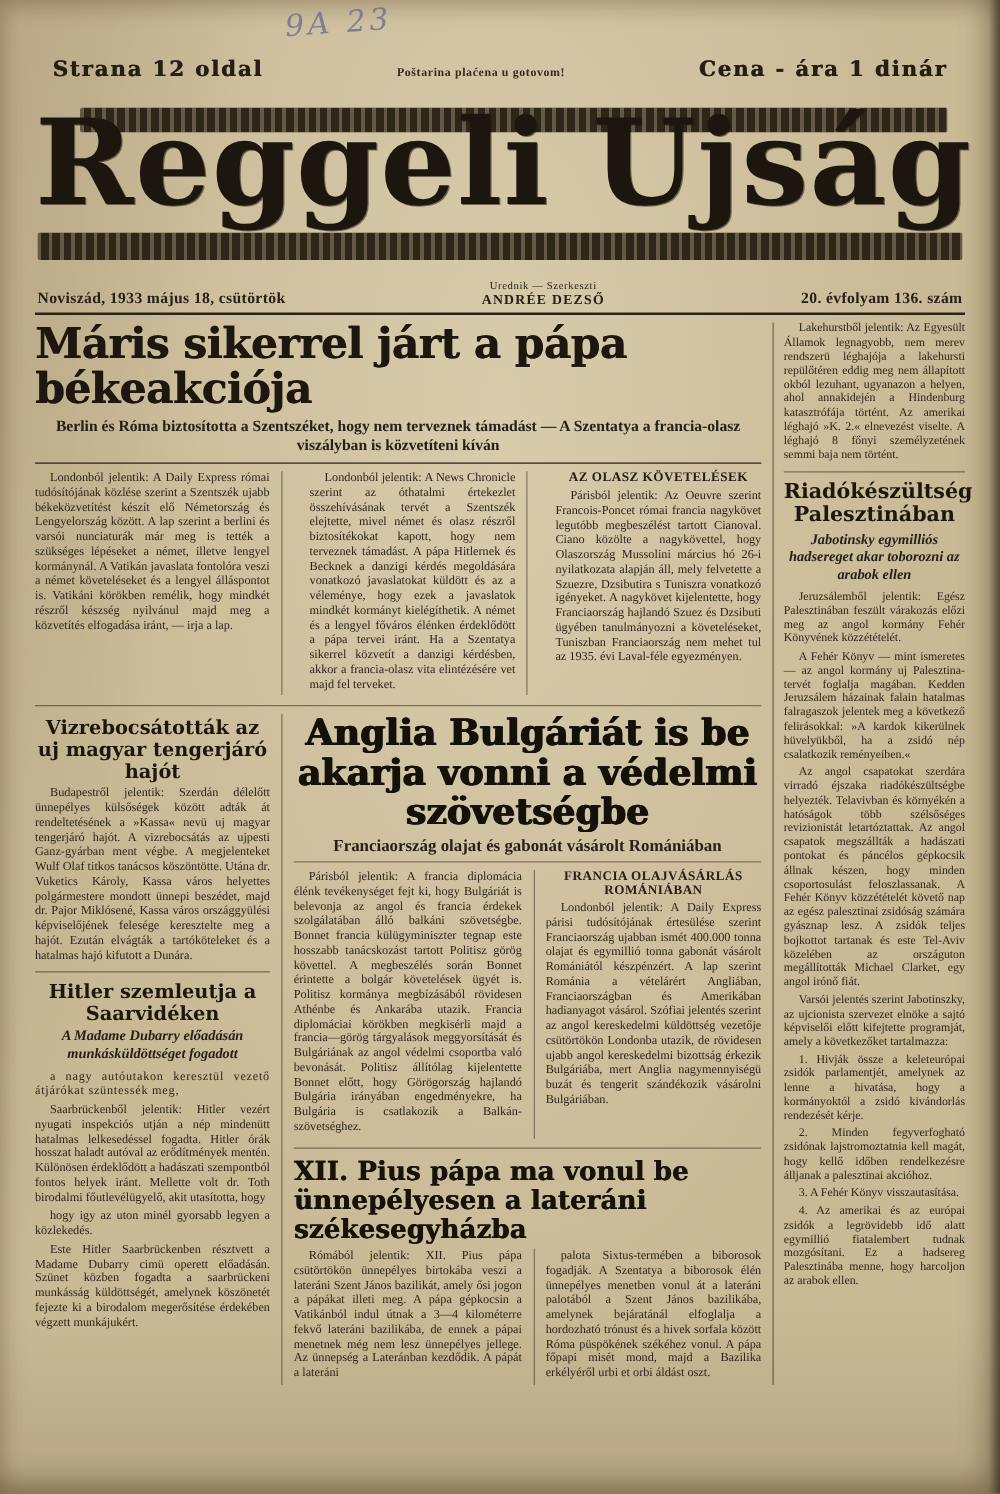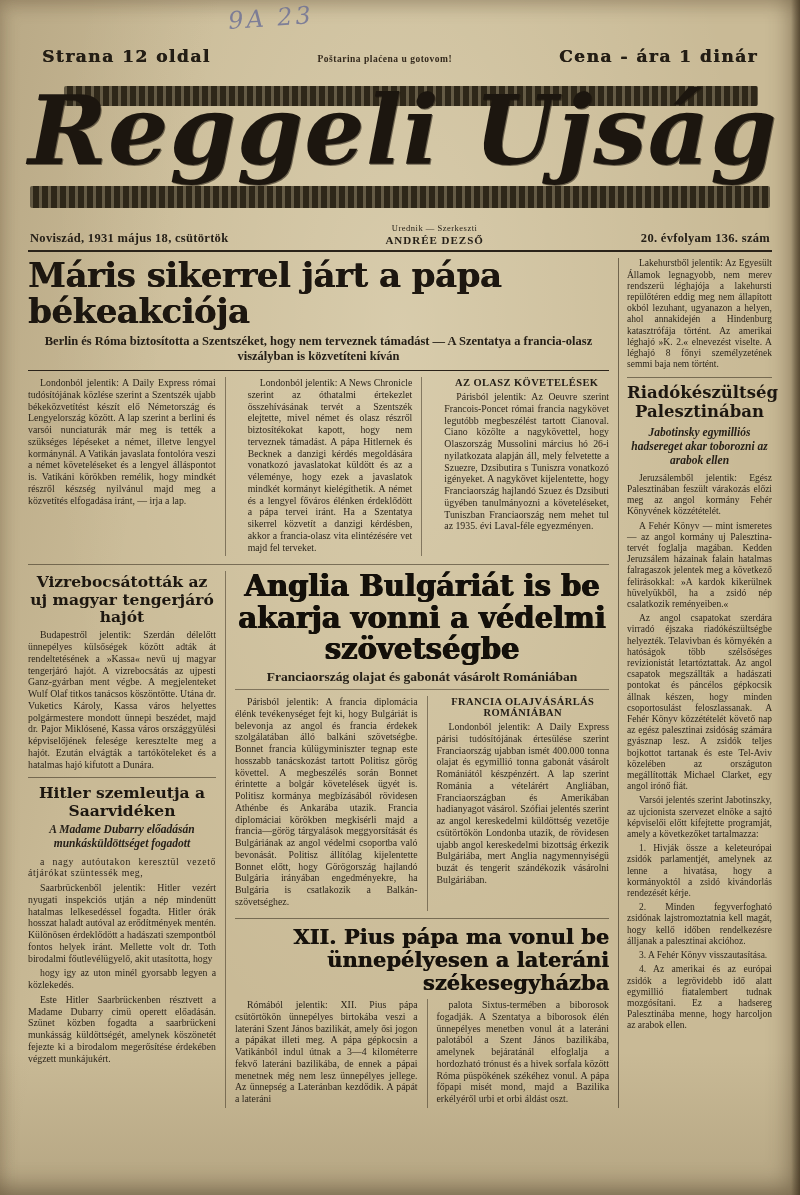--- a/index.html
+++ b/index.html
@@ -47,21 +47,21 @@
     position:absolute; background:
       repeating-linear-gradient(90deg, rgba(201,186,150,0.35) 0 3px, rgba(0,0,0,0) 3px 9px),
       #2e2719;
     border-radius:2px;
   }
   .band-top { top:16px; left:36px; right:14px; height:20px; }
   .band-bottom { top:116px; left:2px; right:2px; height:22px; }
   .paper-title {
     position:absolute; top:2px; left:0; right:0; margin:0;
     text-align:center; z-index:2;
-    font-family:"DejaVu Serif", serif; font-style:italic; font-weight:bold;
+    font-family:"DejaVu Serif", serif; font-weight:bold;
     font-size:95px; line-height:1.25; letter-spacing:1px; color:#1c160f;
     text-shadow:1px 1px 0 rgba(30,22,12,0.55);
     white-space:nowrap;
   }
   
   .header-row {
     display:flex; justify-content:space-between; align-items:flex-end;
     border-bottom:2px solid #2a231a; padding:2px 2px 4px;
   }
   .dateline, .issue { font-weight:bold; font-size:12.5px; letter-spacing:.3px; }
@@ -115,21 +115,21 @@
     text-shadow:0.8px 0 0 currentColor, -0.4px 0 0 currentColor;
   }
   .center-col .subhead2 {
     margin:0 0 6px; text-align:center; font-weight:bold; font-size:13.5px;
     border-bottom:1px solid rgba(50,40,25,.5); padding-bottom:4px;
   }
   .cols2 { display:grid; grid-template-columns:1fr 1fr; gap:0 9px; }
   .cols2 > * { min-width:0; }
   .cols2 > * + * { border-left:1px solid rgba(50,40,25,.5); padding-left:9px; }
   h3.pius {
-    margin:2px 0 5px; text-align:right; font-family:"DejaVu Serif", serif;
+    margin:2px 0 5px; text-align:left; font-family:"DejaVu Serif", serif;
     font-weight:bold; font-size:21px; line-height:1.1; color:#17120c;
     text-shadow:0.5px 0 0 currentColor;
   }
   
   h3.sidehead {
     margin:0 0 4px; font-family:"DejaVu Serif", serif; font-weight:bold;
     font-size:14.5px; line-height:1.15; color:#1d1710;
   }
   h3.sidehead2 {
     margin:2px 0 4px; text-align:center; font-family:"DejaVu Serif", serif;
@@ -150,21 +150,21 @@
     <span class="tb-right">Cena - ára 1 dinár</span>
   </div>
 
   <div class="masthead">
     <div class="band band-top"></div>
     <div class="band band-bottom"></div>
     <h1 class="paper-title">Reggeli Ujság</h1>
   </div>
 
   <div class="header-row">
-    <span class="dateline">Noviszád, 1931 május 18, csütörtök</span>
+    <span class="dateline">Noviszád, 1933 május 18, csütörtök</span>
     <span class="editor">
       <span class="lbl">Urednik — Szerkeszti</span>
       <span class="name">ANDRÉE DEZSŐ</span>
     </span>
     <span class="issue">20. évfolyam 136. szám</span>
   </div>
 
   <div class="content">
 
     <div class="main-col">

